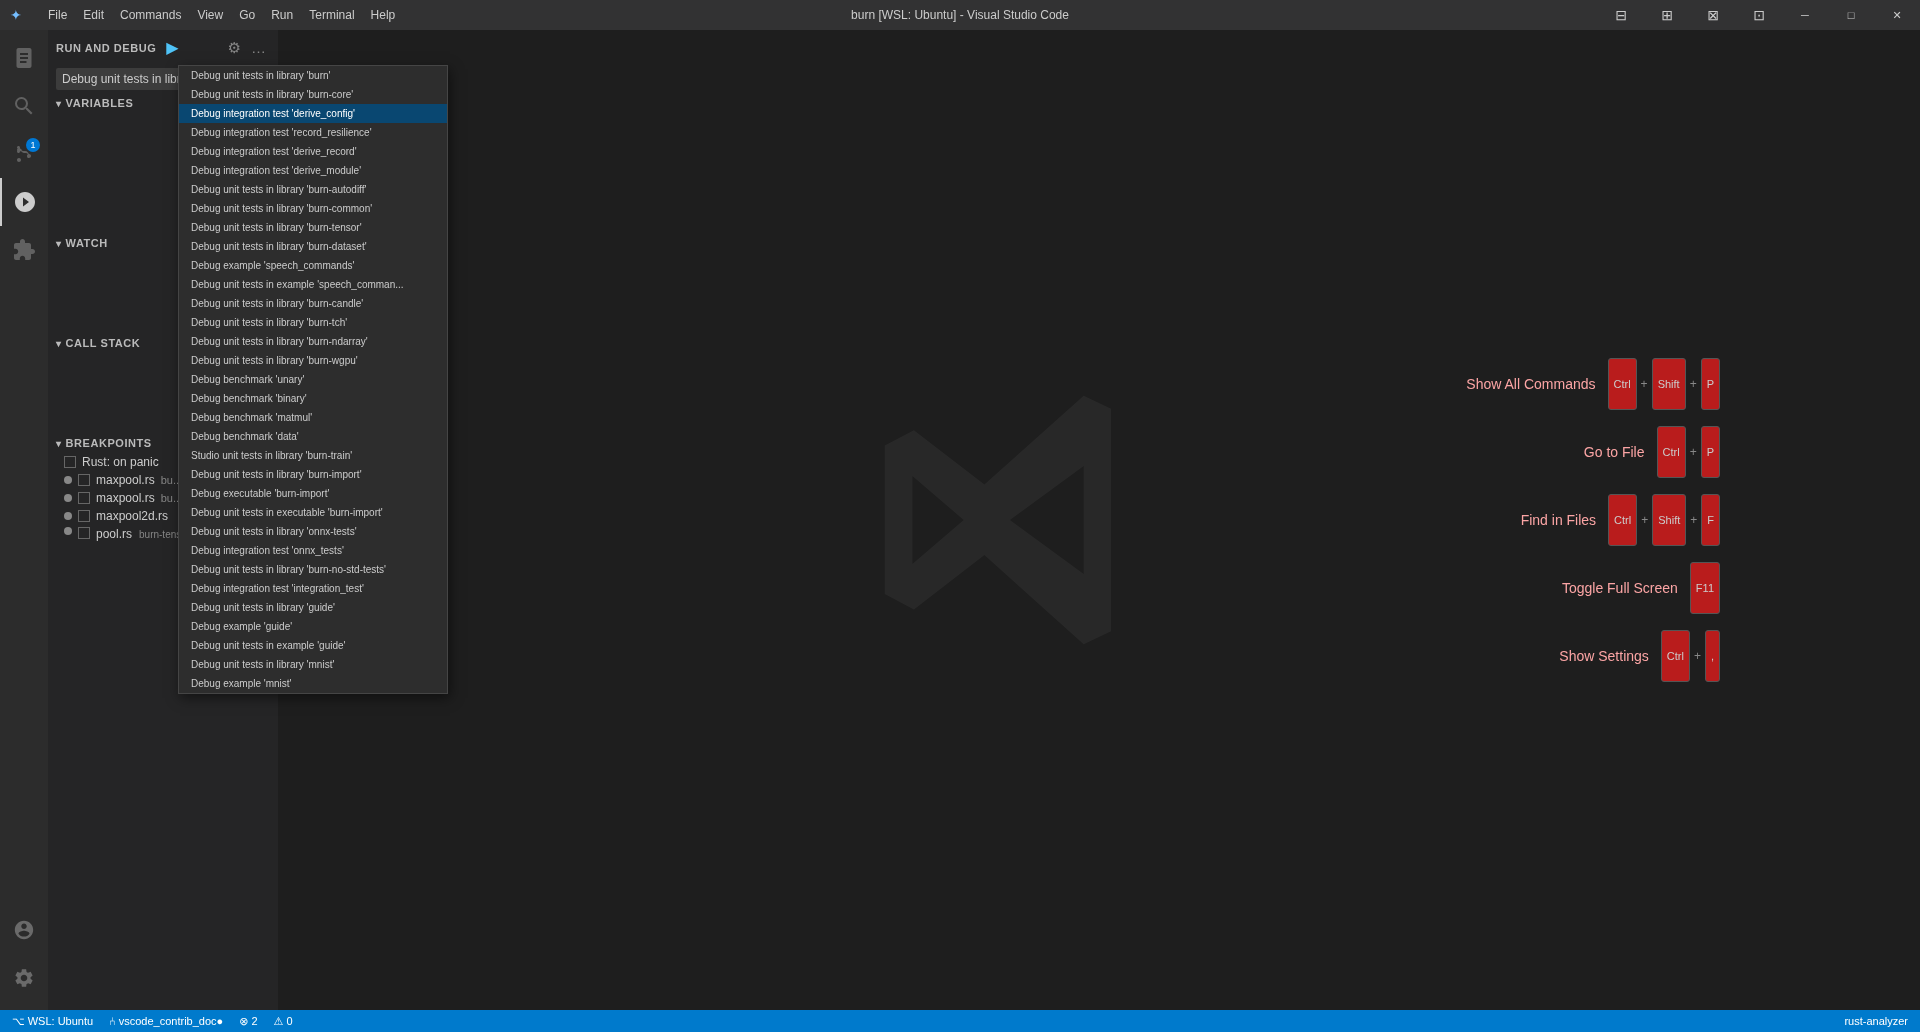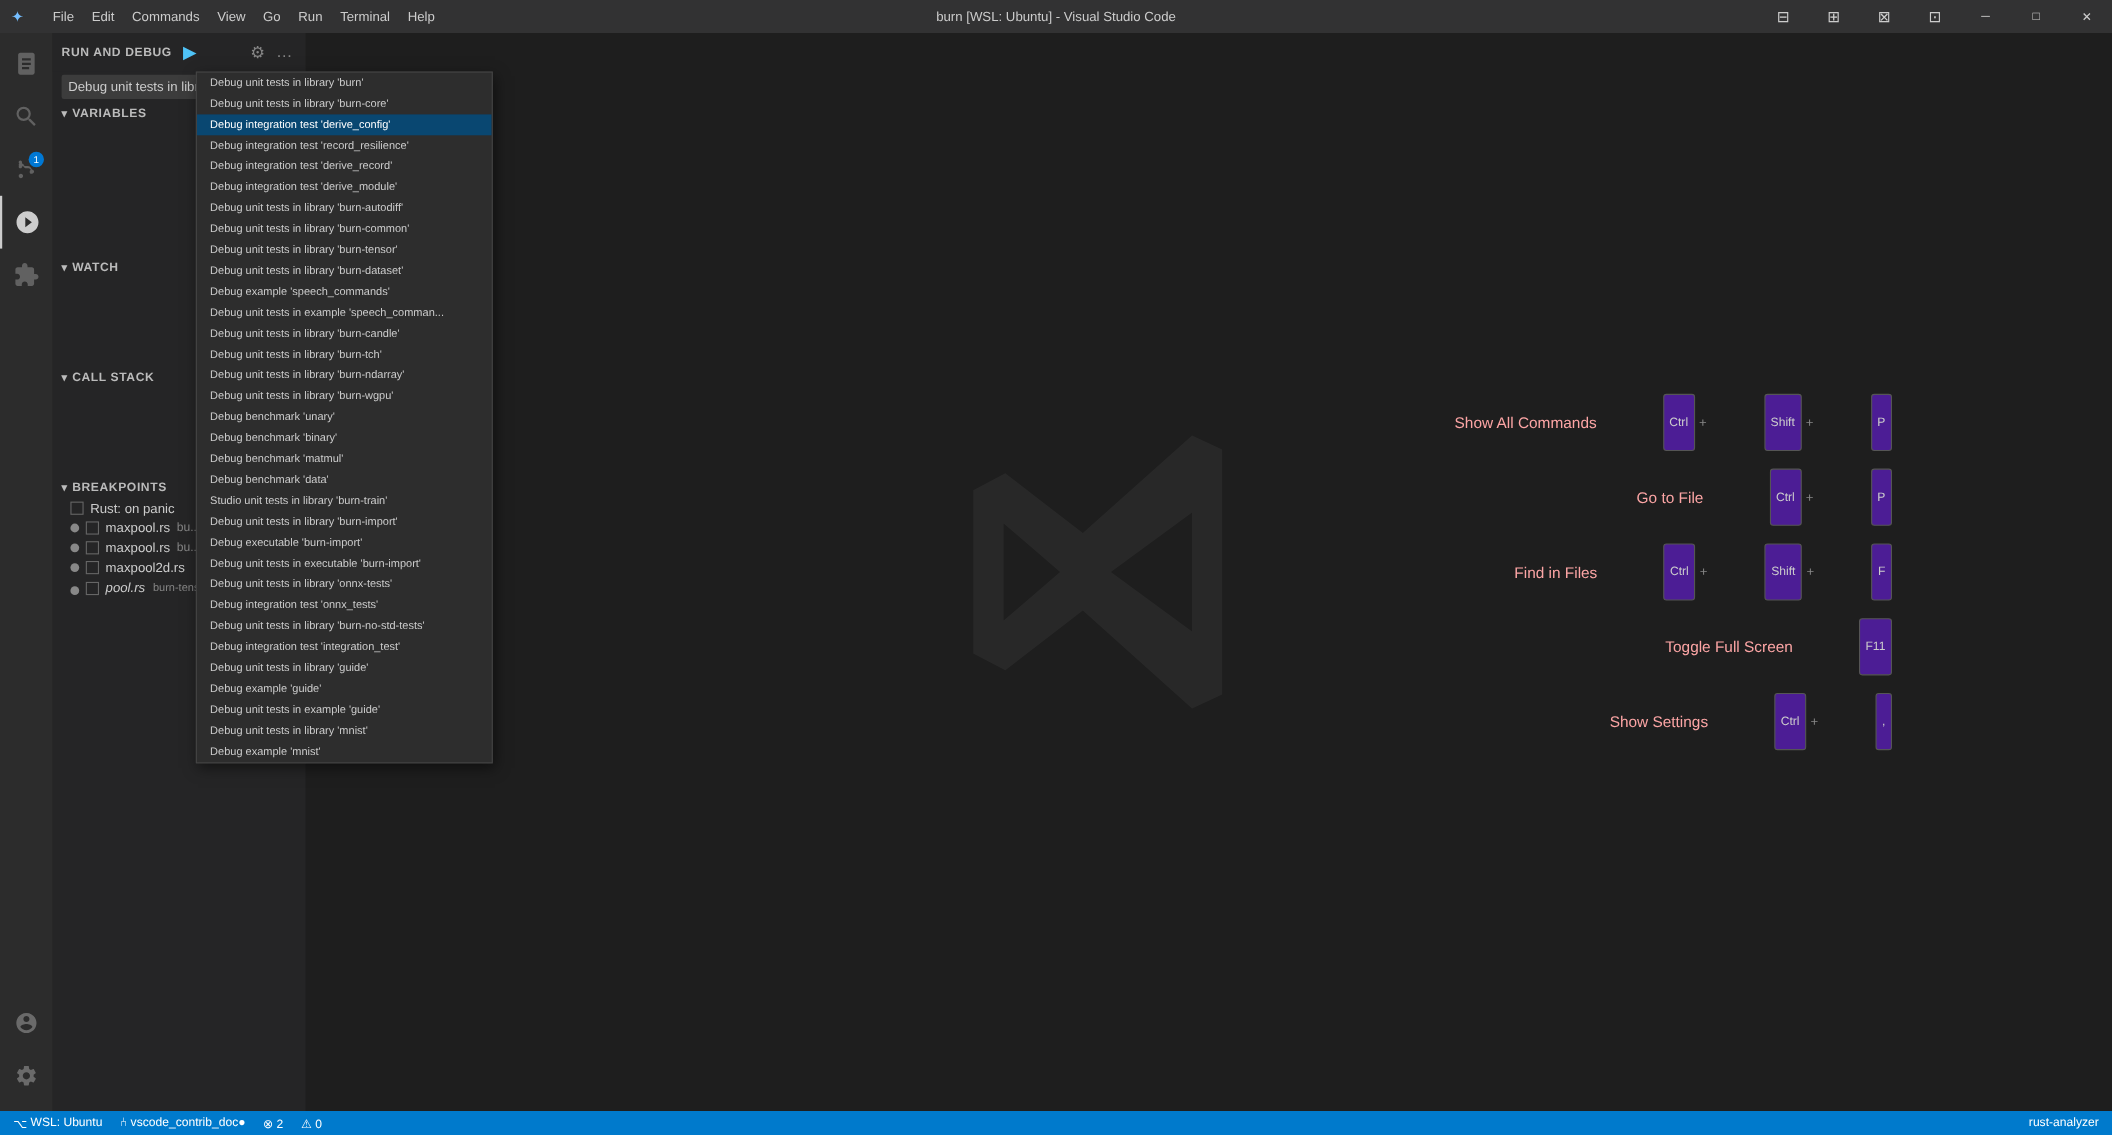--- a/index.html
+++ b/index.html
@@ -311,27 +311,26 @@
       color: #fca5a5;
       font-size: 14px;
       text-align: right;
     }
     .command-keys {
       display: flex;
       align-items: center;
       gap: 4px;
     }
     .key-badge {
-      background: #4c1d95;
+      background: #b91c1c;
       border: 1px solid #555;
       border-radius: 3px;
       padding: 19px 5px;
       font-size: 11px;
       color: #cccccc;
-      margin-left: 48px;
     }
     .key-plus {
       color: #888;
       font-size: 12px;
     }
 
     
     ::-webkit-scrollbar { width: 8px; height: 8px; }
     ::-webkit-scrollbar-track { background: #1e1e1e; }
     ::-webkit-scrollbar-thumb { background: #424242; }
@@ -478,21 +477,21 @@
           <span class="bp-path">bu...</span>
         </div>
 
         <div class="breakpoint-item">
           <div class="breakpoint-dot"></div>
           <div class="breakpoint-checkbox"></div>
           <span class="bp-filename">maxpool2d.rs</span>
         </div>
 
         <div class="breakpoint-item" style="justify-content:space-between;">
-          <div style="display:flex;align-items:flex-end;gap:6px;font-style:italic;">
+          <div style="display:flex;align-items:flex-start;gap:6px;">
             <div class="breakpoint-dot"></div>
             <div class="breakpoint-checkbox"></div>
             <span class="bp-filename">pool.rs</span>
           </div>
           <span style="font-size:10px;color:#858585;overflow:hidden;text-overflow:ellipsis;white-space:nowrap;max-width:100px;">burn-tensor/src/tensor/ops/modules</span>
           <span style="background:#0078d4;color:white;font-size:9px;border-radius:8px;padding:1px 4px;min-width:24px;text-align:center;">131</span>
         </div>
       </div>
     </div>
   </div>

